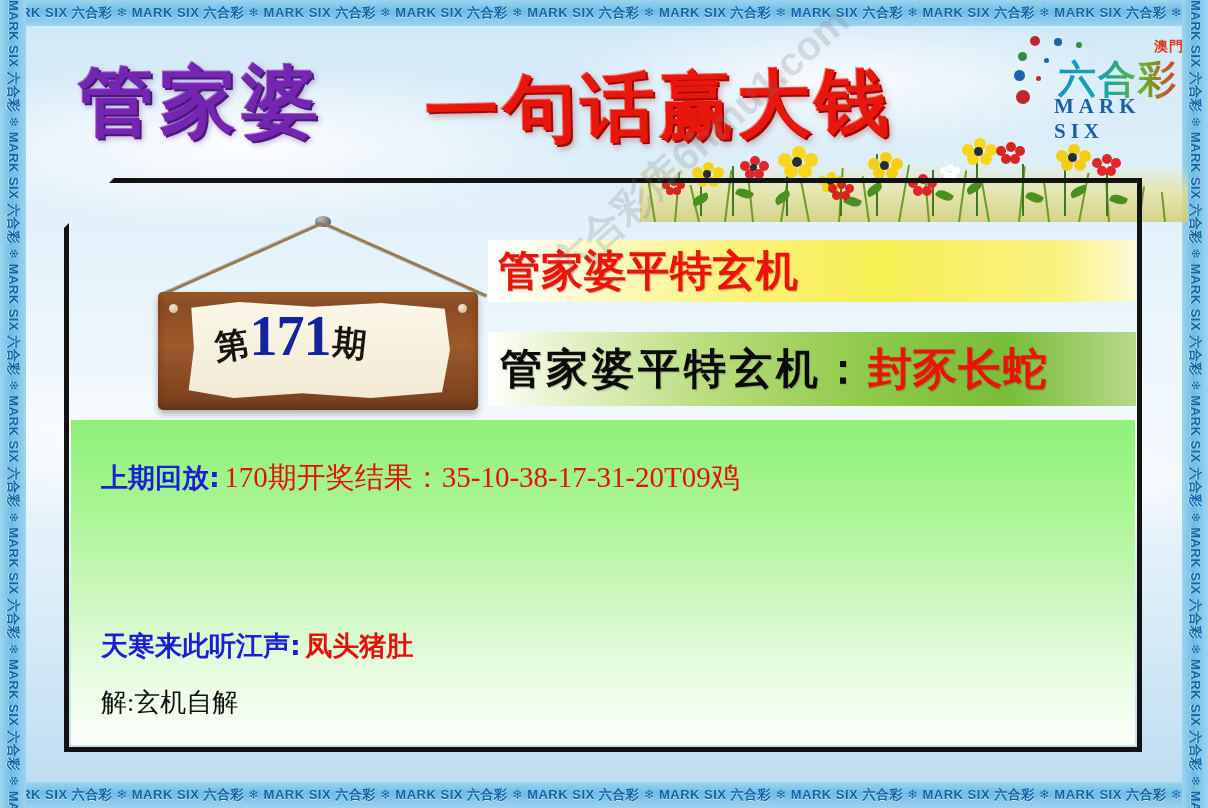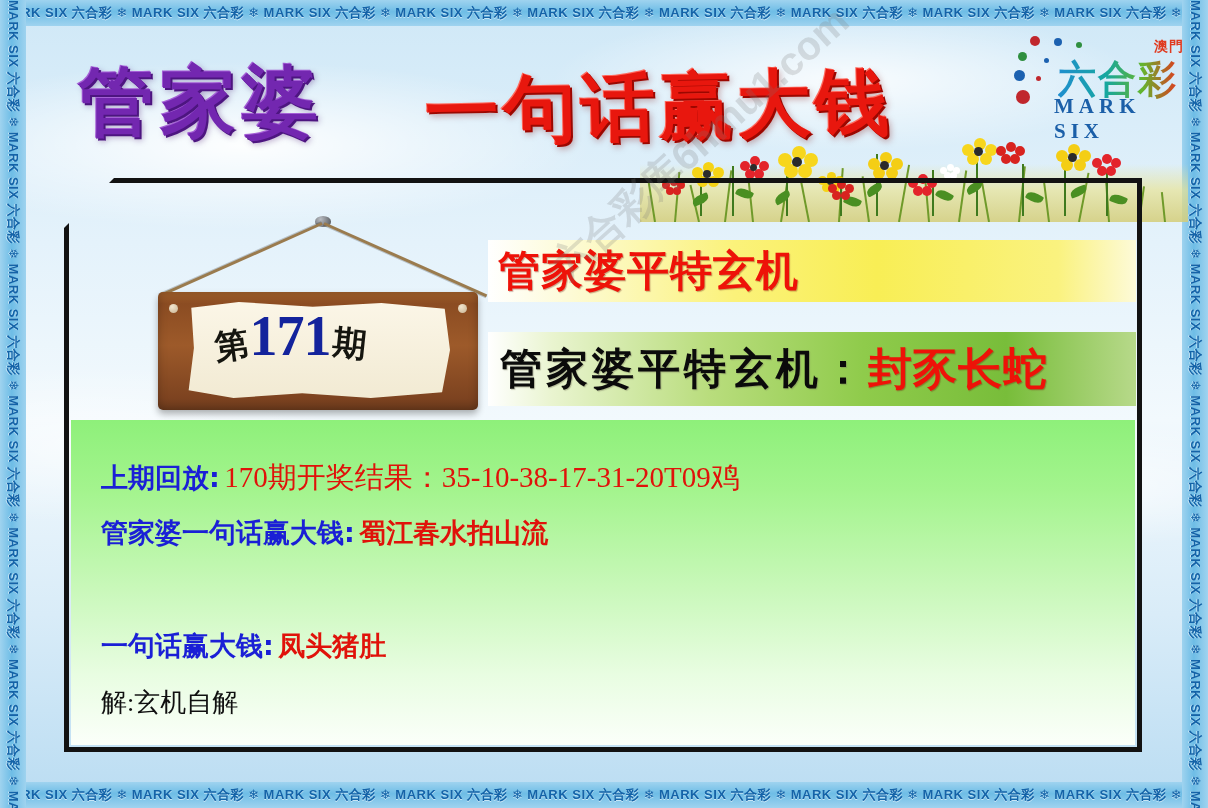--- a/index.html
+++ b/index.html
@@ -442,28 +442,24 @@
     <span class="rd">封豕长蛇</span>
   </div>
 
   <div id="panel">
 
     <div class="row" id="row1">
       <span class="r-blue">上期回放:</span>
       <span class="r-red thin">170期开奖结果：35-10-38-17-31-20T09鸡</span>
     </div>
 
-    <div class="row" id="row2">
-      <span class="r-blue">管家婆一句话赢大钱:</span>
-      <span class="r-red">蜀江春水拍山流</span>
-    </div>
 
 
     <div class="row" id="row4">
-      <span class="r-blue">一句话赢大钱:</span>
+      <span class="r-blue">天寒来此听江声:</span>
       <span class="r-red">凤头猪肚</span>
     </div>
 
     <div class="row" id="row5">
       <span class="r-blk">解:玄机自解</span>
     </div>
   </div>
 
   <div id="wm">六合彩库6hmu1.com</div>
 

